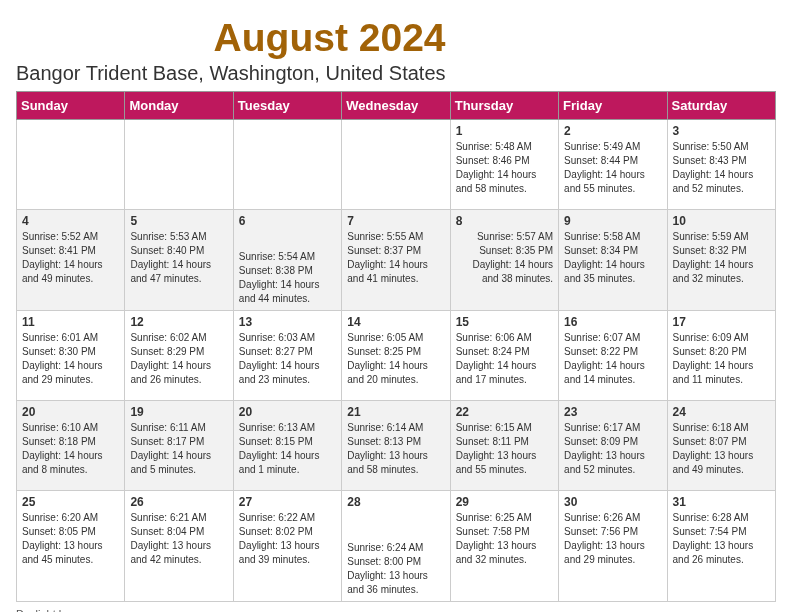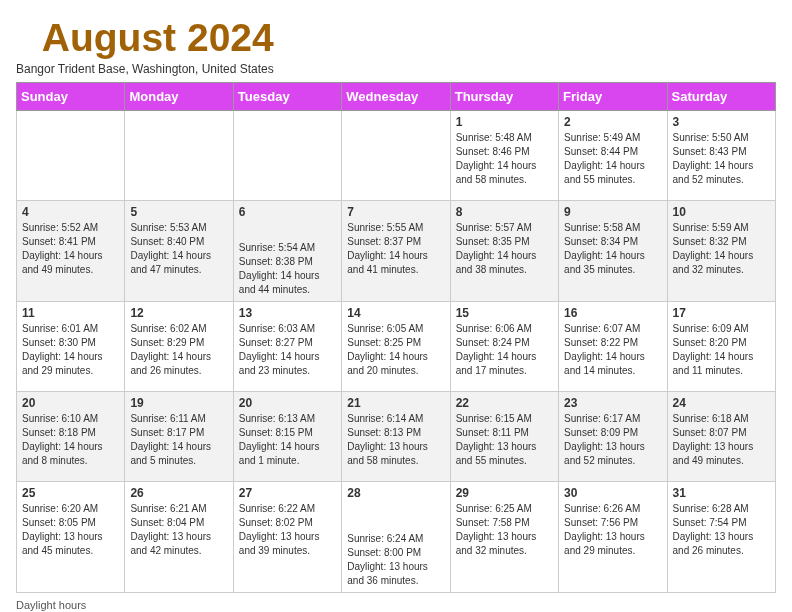--- a/index.html
+++ b/index.html
@@ -42,32 +42,32 @@
     }
     .title-area {
       text-align: right;
     }
     .main-title {
       font-size: 39px;
       font-weight: bold;
       color: #a16207;
     }
     .subtitle {
-      font-size: 12px;
+      font-size: 20px;
       color: #333;
       margin-top: 2px;
     }
     .calendar {
       width: 100%;
       border-collapse: collapse;
       margin-top: 6px;
       table-layout: fixed;
     }
     .calendar th {
-      background: #d946ef;
+      background: #be185d;
       color: #fff;
       font-size: 13px;
       font-weight: bold;
       padding: 6px 4px;
       text-align: left;
       border: 1px solid #999;
     }
     .calendar td {
       vertical-align: top;
       border: 1px solid #ccc;
@@ -174,21 +174,21 @@
         </td>
         <td>
           <div class="day-num">7</div>
           <div class="day-info" style="white-space: pre-line;">Sunrise: 5:55 AM
 Sunset: 8:37 PM
 Daylight: 14 hours
 and 41 minutes.</div>
         </td>
         <td>
           <div class="day-num">8</div>
-          <div class="day-info" style="white-space: pre-line;">Sunrise: 5:57 AM
+          <div class="day-info" style="white-space: pre-line; text-align: right;">Sunrise: 5:57 AM
 Sunset: 8:35 PM
 Daylight: 14 hours
 and 38 minutes.</div>
         </td>
         <td>
           <div class="day-num">9</div>
           <div class="day-info" style="white-space: pre-line;">Sunrise: 5:58 AM
 Sunset: 8:34 PM
 Daylight: 14 hours
 and 35 minutes.</div>

